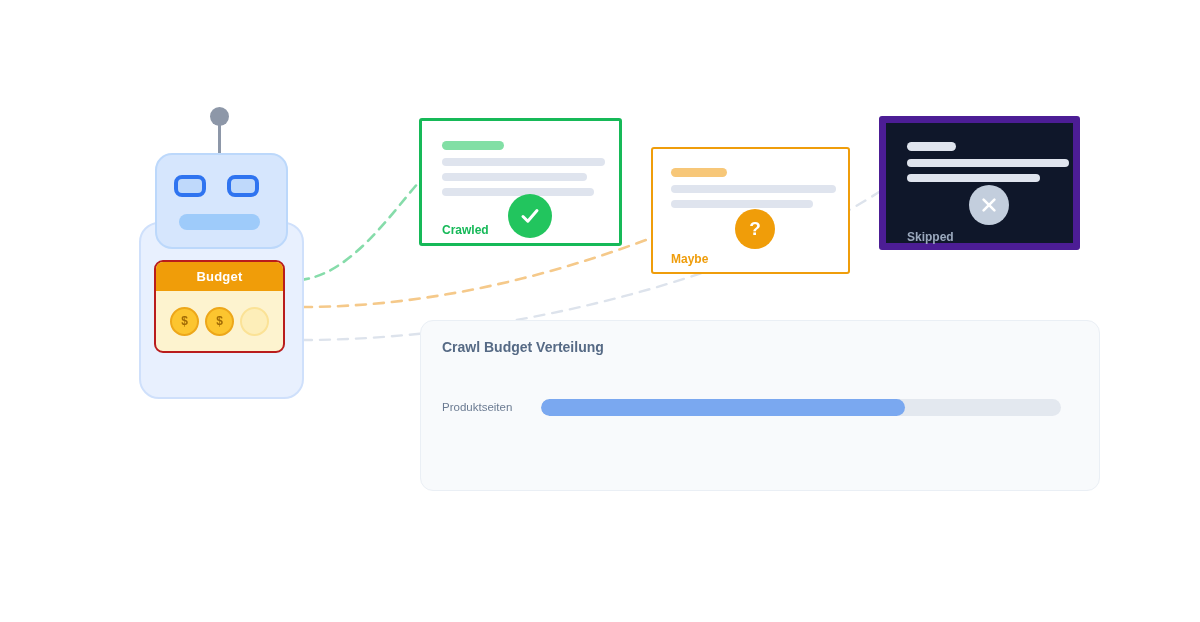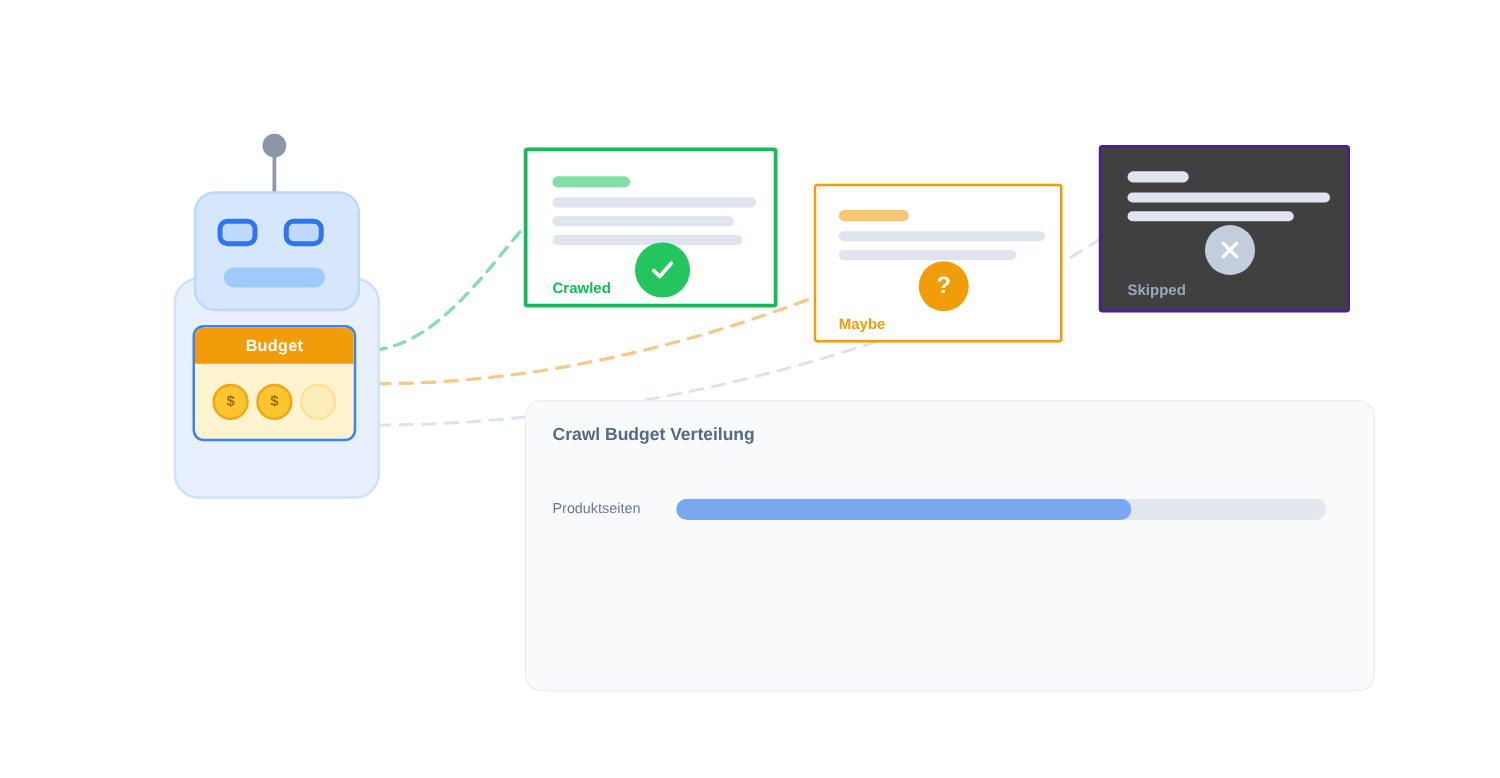--- a/index.html
+++ b/index.html
@@ -92,21 +92,21 @@
     background: #9ecbfa;
   }
 
   
   .budget-panel {
     position: absolute;
     left: 154px;
     top: 260px;
     width: 131px;
     height: 93px;
-    border: 2px solid #3b82f6;
+    border: 2px solid #b91c1c;
     border-radius: 9px;
     background: #fdf3cf;
     box-sizing: border-box;
     overflow: hidden;
   }
   .budget-header {
     height: 29px;
     background: #f09d09;
     color: #ffffff;
     font-size: 13px;
@@ -158,22 +158,22 @@
     border: 3px solid #16b958;
   }
   .card-maybe {
     left: 651px; top: 147px;
     width: 199px; height: 127px;
     border: 2px solid #ef9d0b;
   }
   .card-skipped {
     left: 879px; top: 116px;
     width: 201px; height: 134px;
-    border: 2px solid #4c1d95;
-    background: #404040;
+    border: 7px solid #4c1d95;
+    background: #0f172a;
   }
   .line {
     position: absolute;
     border-radius: 4px;
     height: 8px;
     background: #dfe4ee;
   }
   .line.title { height: 9px; border-radius: 5px; }
   .card-label {
     position: absolute;
@@ -194,21 +194,21 @@
     font-weight: bold;
     font-family: "Liberation Sans", sans-serif;
   }
 
   
   .chart-panel {
     position: absolute;
     left: 420px;
     top: 320px;
     width: 680px;
-    height: 233px;
+    height: 171px;
     background: #f8fafc;
     border: 1px solid #eaeff5;
     border-radius: 13px;
     box-sizing: border-box;
     padding-left: 40px;
   }
   .chart-title {
     position: absolute;
     left: 21px;
     top: 18px;

